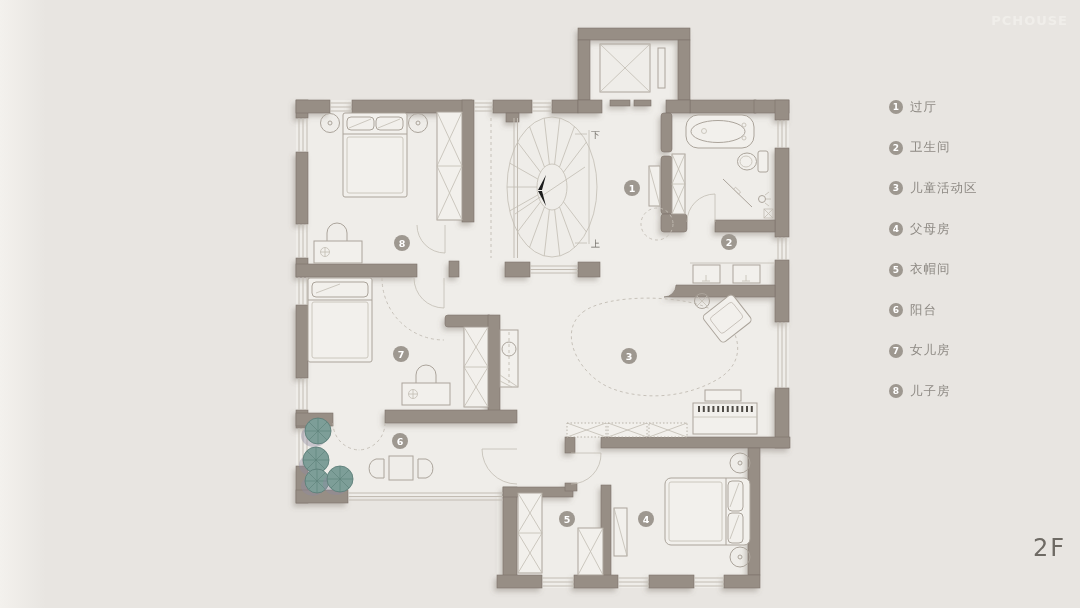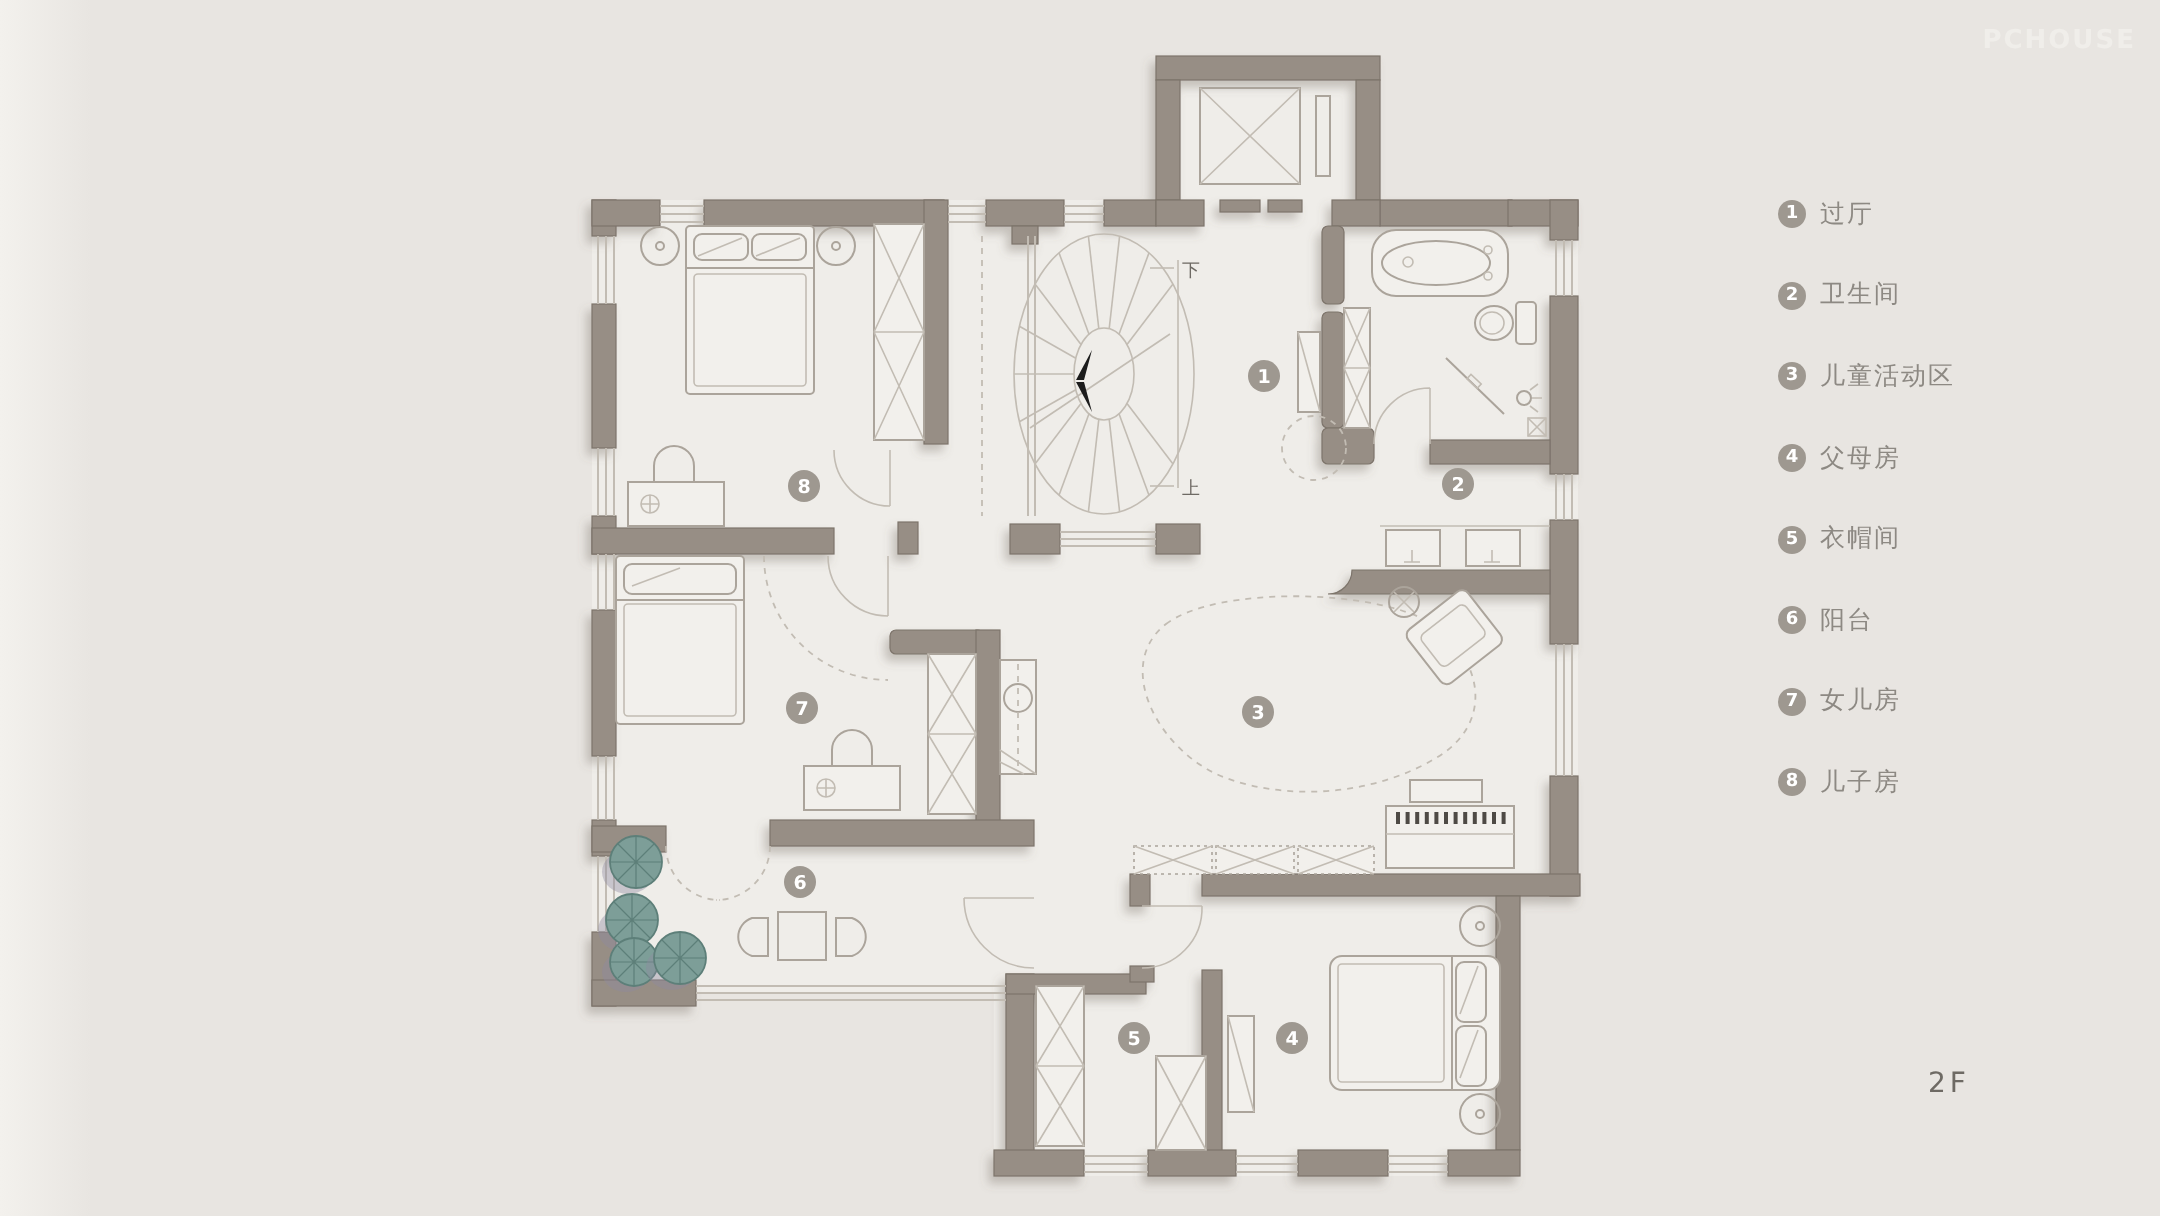--- a/index.html
+++ b/index.html
@@ -9,21 +9,21 @@
     --badge:#9e9890; --text:#6e6a64; --legend-text:#8d8983;
     --plant:#7d9e98; --plant-dark:#5d7f79; --watermark:#f0eeea;
   }
   html,body{margin:0;padding:0;}
   body{font-family:"DejaVu Sans",sans-serif;background:var(--bg);}
   #stage{position:relative;width:1080px;height:608px;overflow:hidden;background:var(--bg);}
   #edge-light{position:absolute;left:0;top:0;width:46px;height:608px;
     background:linear-gradient(90deg,#f3f1ed 0%,rgba(243,241,237,0) 100%);pointer-events:none;}
   #watermark{position:absolute;top:13px;right:12px;font-size:13px;font-weight:bold;
     letter-spacing:1px;color:var(--watermark);}
-  #floor-label{position:absolute;left:964px;top:534px;font-size:14px;
+  #floor-label{position:absolute;left:1033px;top:534px;font-size:24px;
     letter-spacing:2px;color:var(--text);}
   #legend{position:absolute;left:889px;top:87px;list-style:none;margin:0;padding:0;}
   #legend li{display:flex;align-items:center;height:40.6px;}
   #legend .lg-badge{display:inline-block;width:14px;height:14px;border-radius:50%;
     background:var(--badge);color:#fff;font-size:9px;font-weight:bold;line-height:14px;
     text-align:center;flex:0 0 14px;}
   #legend .lg-label{margin-left:7px;font-size:12.5px;color:var(--legend-text);letter-spacing:1px;}
   
   .floor{fill:var(--floor);}
   .wall{fill:var(--wall);stroke:var(--wall-dark);stroke-width:.6;}

